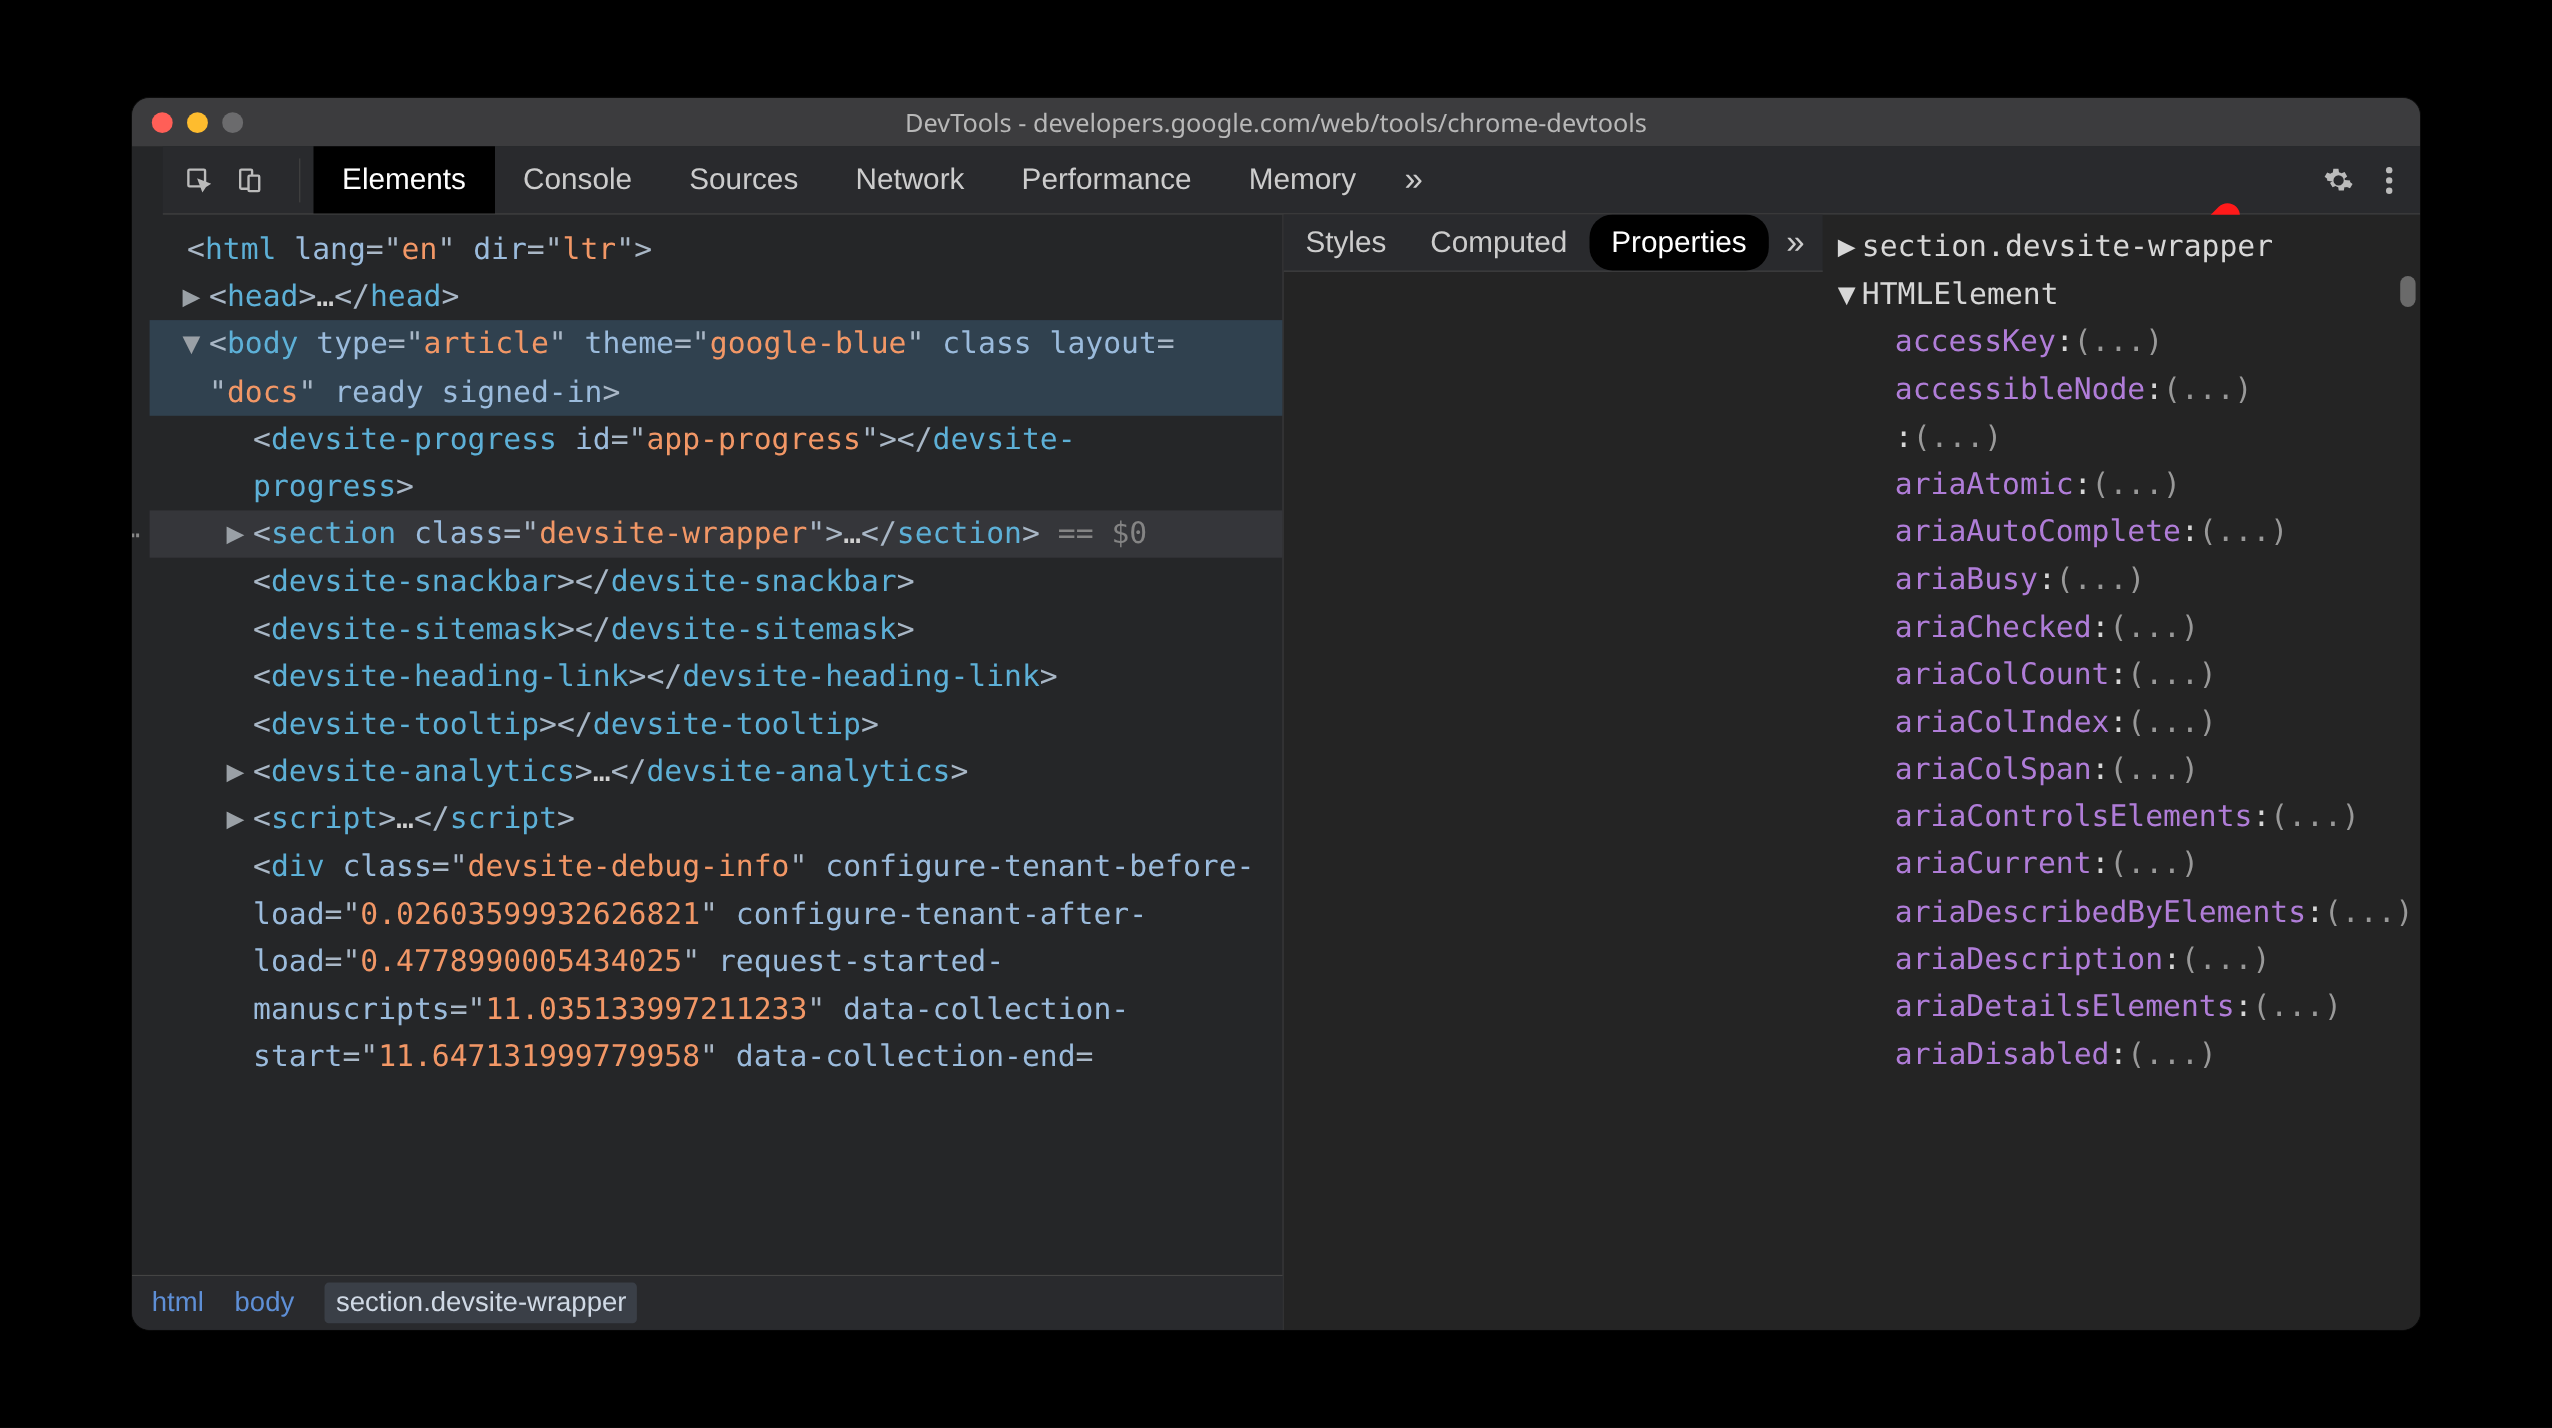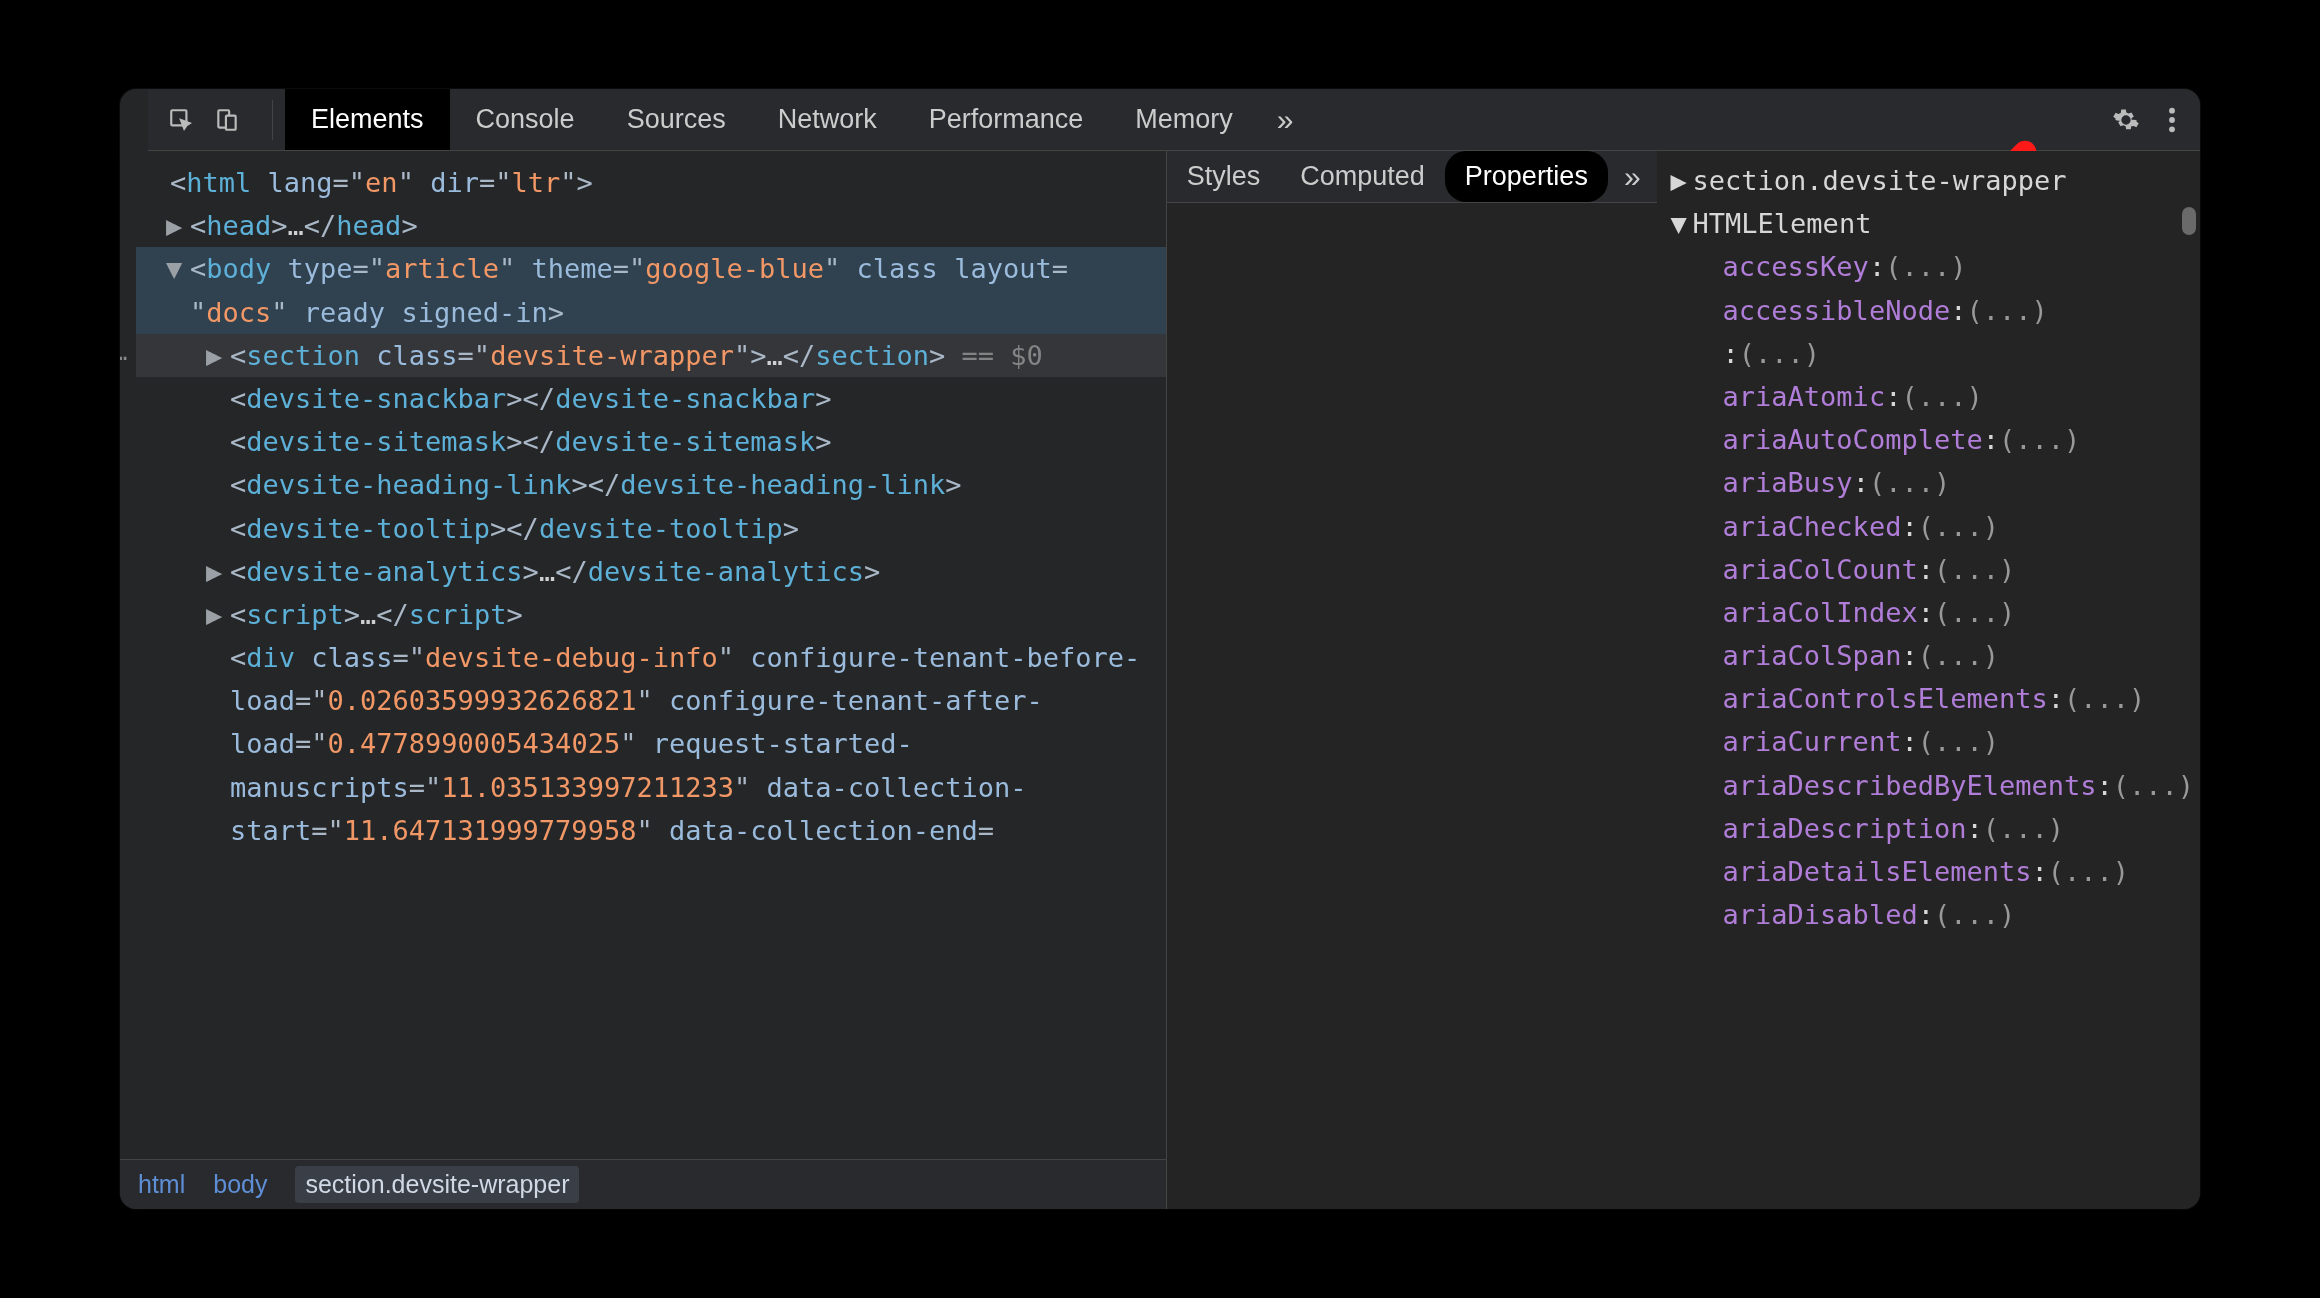--- a/index.html
+++ b/index.html
@@ -106,20 +106,28 @@
 .pi2 { padding-left: 52px; }
 .pkey { color: #b07dd8; }
 .pval { color: #999; }
 .pcolon { color: #d7d7d7; }
 .scrollbar { position: absolute; right: 4px; top: 56px; width: 14px; height: 28px; background: #6a6a6a; border-radius: 7px; }
 </style>
 </head>
 <body>
 
 <div class="window">
+  <div class="titlebar">
+    <div class="traffic">
+      <div class="dot r"></div>
+      <div class="dot y"></div>
+      <div class="dot g"></div>
+    </div>
+    <div class="title">DevTools - developers.google.com/web/tools/chrome-devtools</div>
+  </div>
 
   <div class="toolbar" style="position:relative;">
     <div class="tool-icons">
       <svg class="tool-icon" viewBox="0 0 24 24" fill="none" stroke="#bbb" stroke-width="2">
           <rect x="3" y="3" width="14" height="14" rx="1"></rect>
           <path d="M12 12 l8 3 -3 2 -2 3 z" fill="#bbb"></path>
         </svg>
       <svg class="tool-icon" viewBox="0 0 24 24" fill="none" stroke="#bbb" stroke-width="2">
           <rect x="4" y="3" width="10" height="16" rx="1"></rect>
           <rect x="11" y="8" width="9" height="13" rx="1" fill="#292a2d"></rect>
@@ -154,20 +162,21 @@
     <div class="left-pane">
       <div class="dom-tree">
 
 
         <div class="ln i0"><span class="caret"></span><span class="body"><span class="punct">&lt;</span><span class="tag">html</span> <span class="attr">lang</span><span class="punct">="</span><span class="val">en</span><span class="punct">"</span> <span class="attr">dir</span><span class="punct">="</span><span class="val">ltr</span><span class="punct">"&gt;</span></span></div>
 
         <div class="ln i1"><span class="caret">▶</span><span class="body"><span class="punct">&lt;</span><span class="tag">head</span><span class="punct">&gt;</span><span class="txt">…</span><span class="punct">&lt;/</span><span class="tag">head</span><span class="punct">&gt;</span></span></div>
 
         <div class="ln i1 selected"><span class="caret">▼</span><span class="body"><span class="punct">&lt;</span><span class="tag">body</span> <span class="attr">type</span><span class="punct">="</span><span class="val">article</span><span class="punct">"</span> <span class="attr">theme</span><span class="punct">="</span><span class="val">google-blue</span><span class="punct">"</span> <span class="attr">class</span> <span class="attr">layout</span><span class="punct">=<br>"</span><span class="val">docs</span><span class="punct">"</span> <span class="attr">ready</span> <span class="attr">signed-in</span><span class="punct">&gt;</span></span></div>
 
+        <div class="ln i2"><span class="caret"></span><span class="body"><span class="punct">&lt;</span><span class="tag">devsite-progress</span> <span class="attr">id</span><span class="punct">="</span><span class="val">app-progress</span><span class="punct">"&gt;&lt;/</span><span class="tag">devsite-<br>progress</span><span class="punct">&gt;</span></span></div>
 
         <div class="ln i2 hover"><span class="caret">▶</span><span class="body"><span class="punct">&lt;</span><span class="tag">section</span> <span class="attr">class</span><span class="punct">="</span><span class="val">devsite-wrapper</span><span class="punct">"&gt;</span><span class="txt">…</span><span class="punct">&lt;/</span><span class="tag">section</span><span class="punct">&gt;</span> <span class="sel">== $0</span></span></div>
 
         <div class="ln i2"><span class="caret"></span><span class="body"><span class="punct">&lt;</span><span class="tag">devsite-snackbar</span><span class="punct">&gt;&lt;/</span><span class="tag">devsite-snackbar</span><span class="punct">&gt;</span></span></div>
 
         <div class="ln i2"><span class="caret"></span><span class="body"><span class="punct">&lt;</span><span class="tag">devsite-sitemask</span><span class="punct">&gt;&lt;/</span><span class="tag">devsite-sitemask</span><span class="punct">&gt;</span></span></div>
 
         <div class="ln i2"><span class="caret"></span><span class="body"><span class="punct">&lt;</span><span class="tag">devsite-heading-link</span><span class="punct">&gt;&lt;/</span><span class="tag">devsite-heading-link</span><span class="punct">&gt;</span></span></div>
 
         <div class="ln i2"><span class="caret"></span><span class="body"><span class="punct">&lt;</span><span class="tag">devsite-tooltip</span><span class="punct">&gt;&lt;/</span><span class="tag">devsite-tooltip</span><span class="punct">&gt;</span></span></div>

